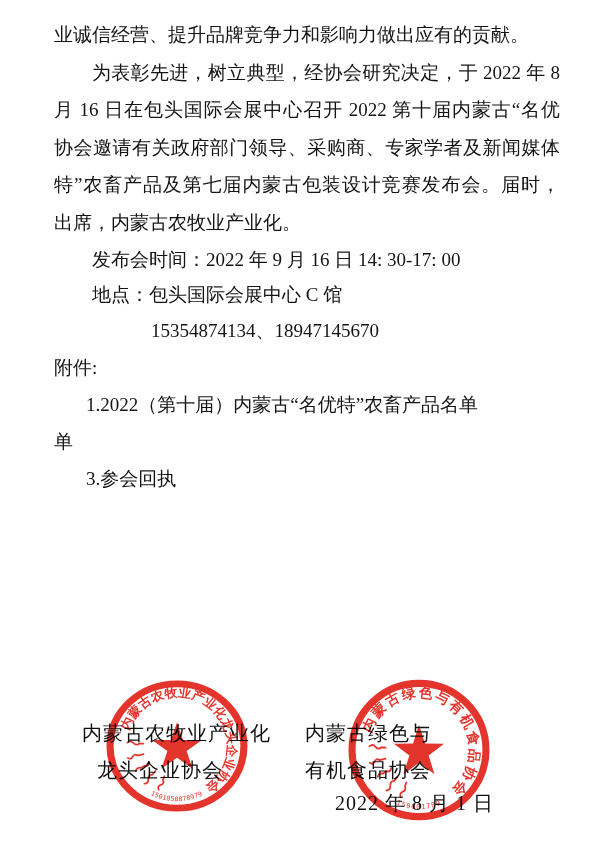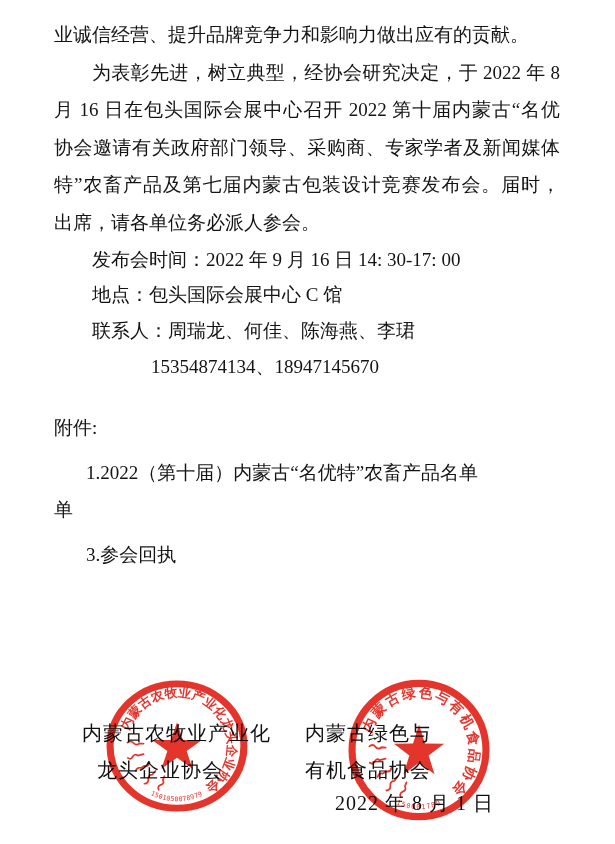--- a/index.html
+++ b/index.html
@@ -7,23 +7,23 @@
     position:relative;width:615px;height:844px;background:#ffffff;overflow:hidden;
     font-family:"Liberation Serif","DejaVu Serif",serif;color:#141414;
   }
   .text-flow{position:absolute;left:54px;top:16px;width:506px;font-size:19px;}
   .ln{line-height:37.6px;white-space:nowrap;}
   .fill{white-space:normal;text-align:justify;text-align-last:justify;}
   .indent{padding-left:38px;}
   .det{line-height:35.8px;}
   .det .lbl{font-weight:normal;font-family:"Liberation Sans","DejaVu Sans",sans-serif;}
   .phone2{line-height:36px;padding-left:97px;}
-  .attach-label{line-height:37px;margin-top:24px;}
+  .attach-label{line-height:37px;}
   .attach{line-height:37px;}
-  .attach.num{padding-left:32px;margin-top:8px;}
+  .attach.num{padding-left:32px;}
   .sig{position:absolute;font-size:20px;letter-spacing:1px;color:#101010;white-space:nowrap;}
   .sig-l1{left:82px;top:720px;}
   .sig-l2{left:97px;top:757px;font-family:Liberation Mono, monospace;}
   .sig-r1{left:305px;top:720px;}
   .sig-r2{left:305px;top:757px;}
   .date{position:absolute;left:335px;top:790px;font-size:20px;letter-spacing:1px;color:#101010;white-space:nowrap;}
   .seal{position:absolute;mix-blend-mode:multiply;opacity:.92;}
   .seal-left{left:106px;top:677px;}
   .seal-right{left:348px;top:676px;}
   .ring-text{fill:#e2231a;font-weight:bold;font-family:"Liberation Serif","DejaVu Serif",serif;}
@@ -33,30 +33,27 @@
 <body>
 
 <div class="page">
 
   <div class="text-flow">
     <div class="ln">业诚信经营、提升品牌竞争力和影响力做出应有的贡献。</div>
     <div class="ln fill indent">为表彰先进，树立典型，经协会研究决定，于 2022 年 8</div>
     <div class="ln fill">月 16 日在包头国际会展中心召开 2022 第十届内蒙古“名优</div>
     <div class="ln fill">协会邀请有关政府部门领导、采购商、专家学者及新闻媒体</div>
     <div class="ln fill">特”农畜产品及第七届内蒙古包装设计竞赛发布会。届时，</div>
-    <div class="ln">出席，请各单位务必派人参会。</div>
+    <div class="ln">出席，内蒙古农牧业产业化。</div>
 
     <div class="ln det indent">
       <span class="lbl">发布会时间：</span><span class="val">2022 年 9 月 16 日 14: 30-17: 00</span>
     </div>
     <div class="ln det indent">
       <span class="lbl">地点：</span><span class="val">包头国际会展中心 C 馆</span>
-    </div>
-    <div class="ln det indent">
-      <span class="lbl">联系人：</span><span class="val">周瑞龙、何佳、陈海燕、李珺</span>
     </div>
     <div class="ln phone2">15354874134、18947145670</div>
 
     <div class="ln attach-label">附件:</div>
     <div class="ln attach num">1.2022（第十届）内蒙古“名优特”农畜产品名单</div>
     <div class="ln attach">单</div>
     <div class="ln attach num">3.参会回执</div>
   </div>
 
   <div class="sig sig-l1">内蒙古农牧业产业化</div>

